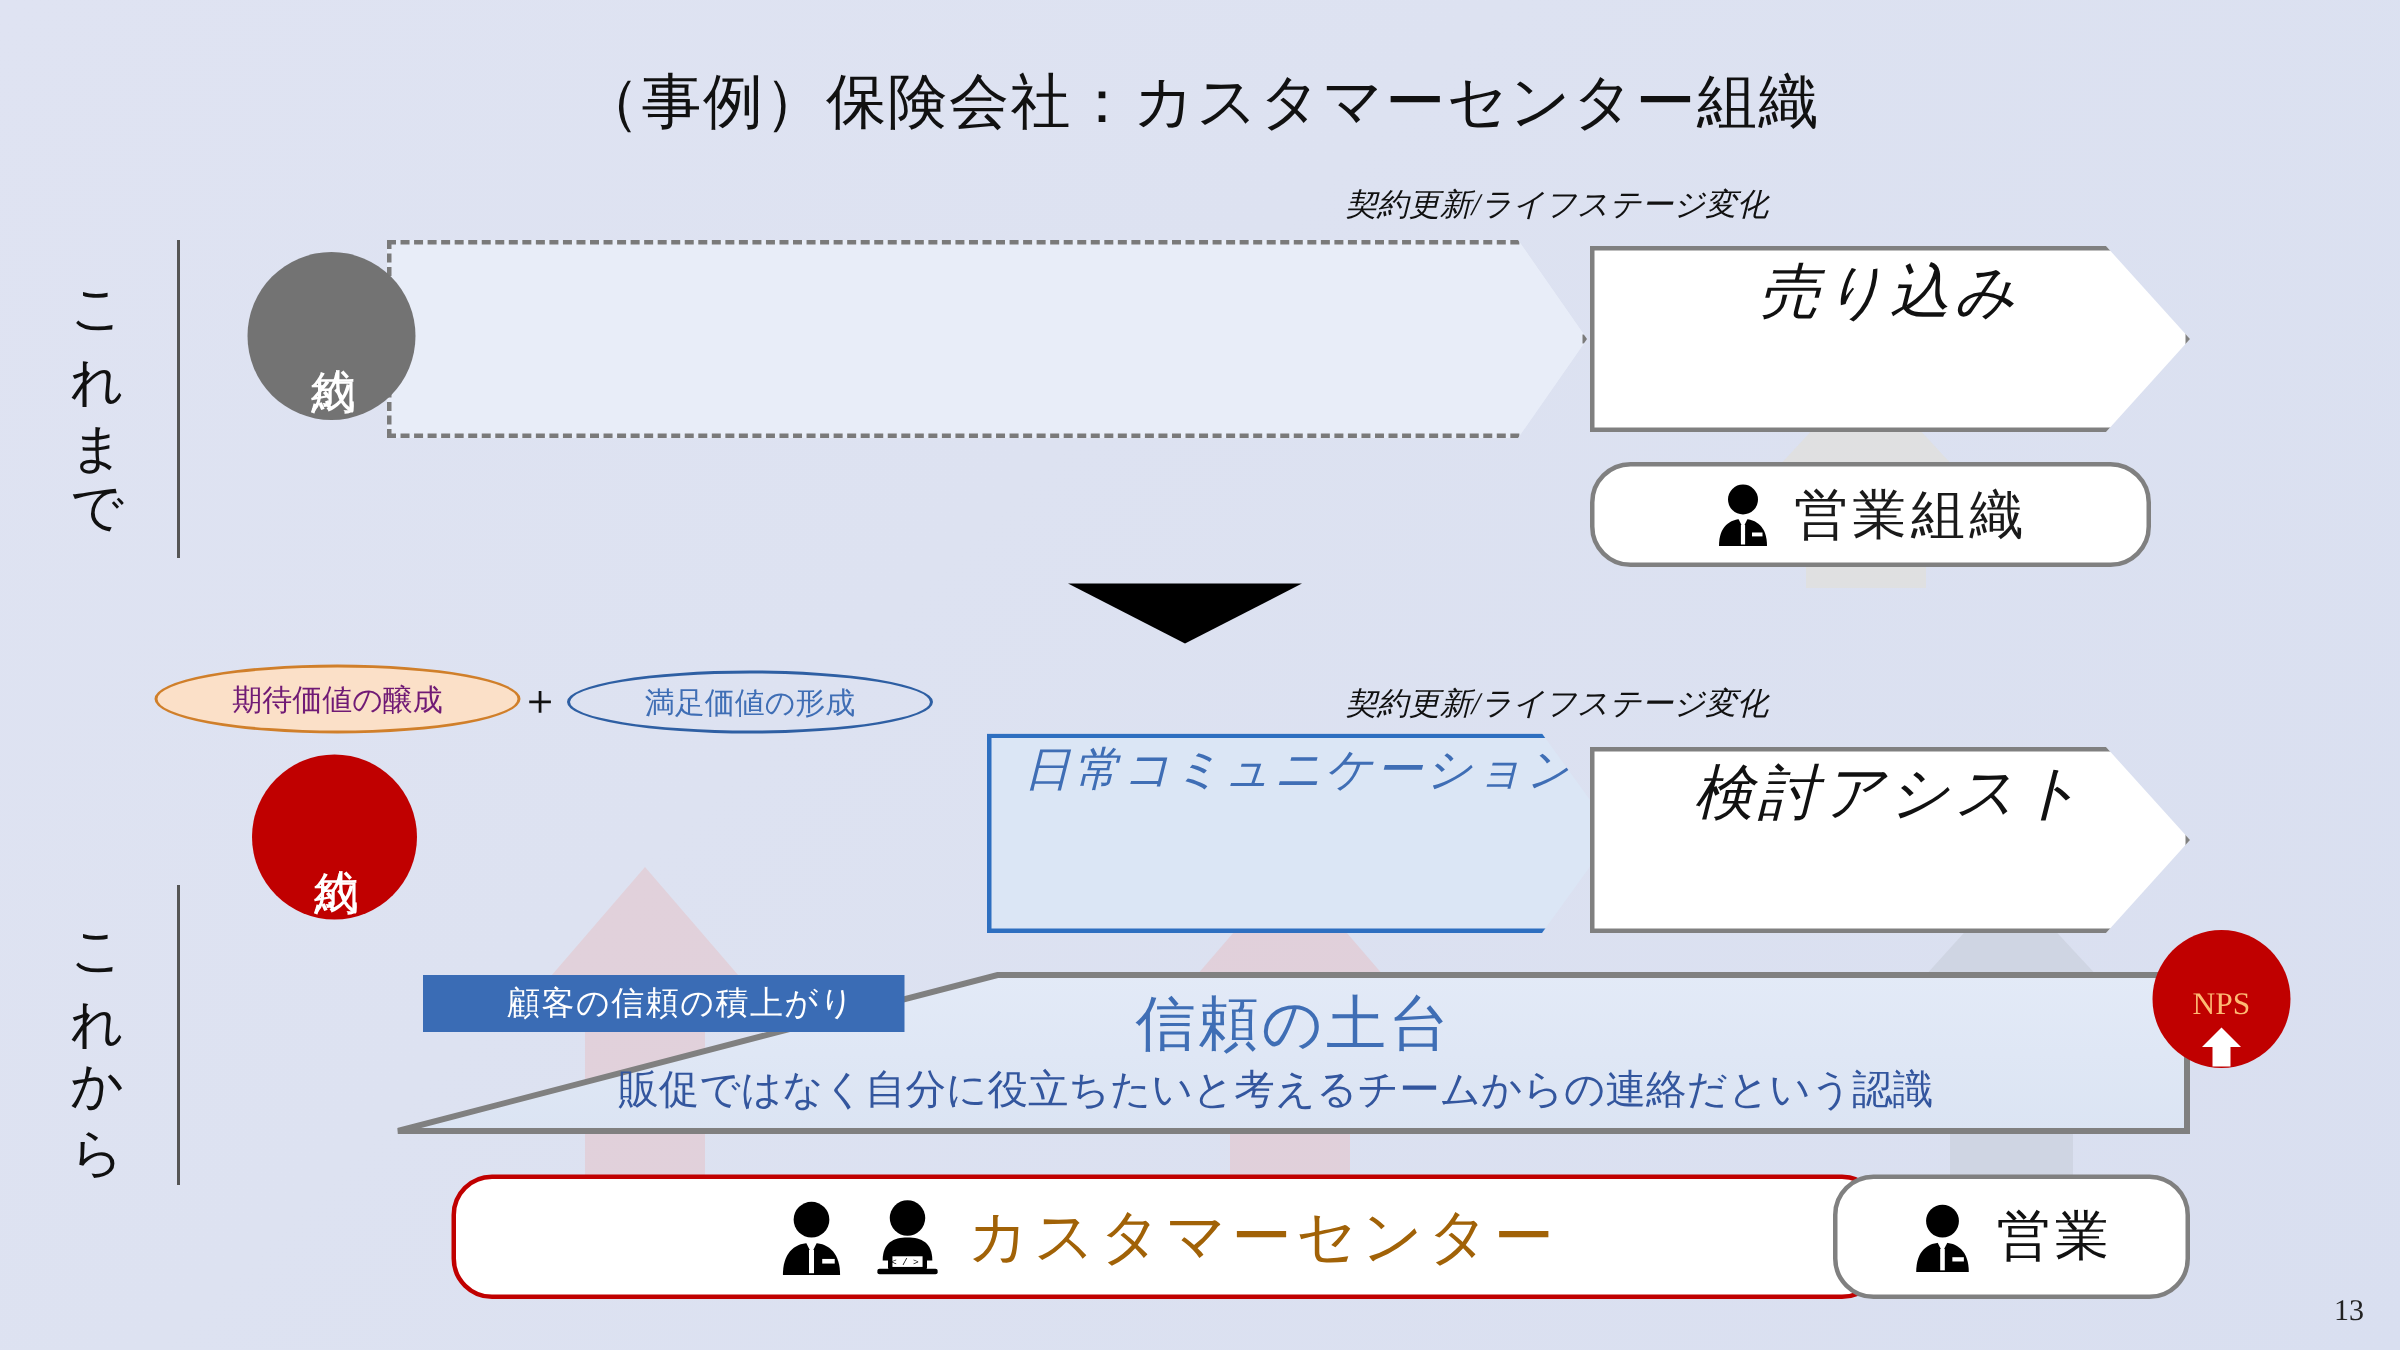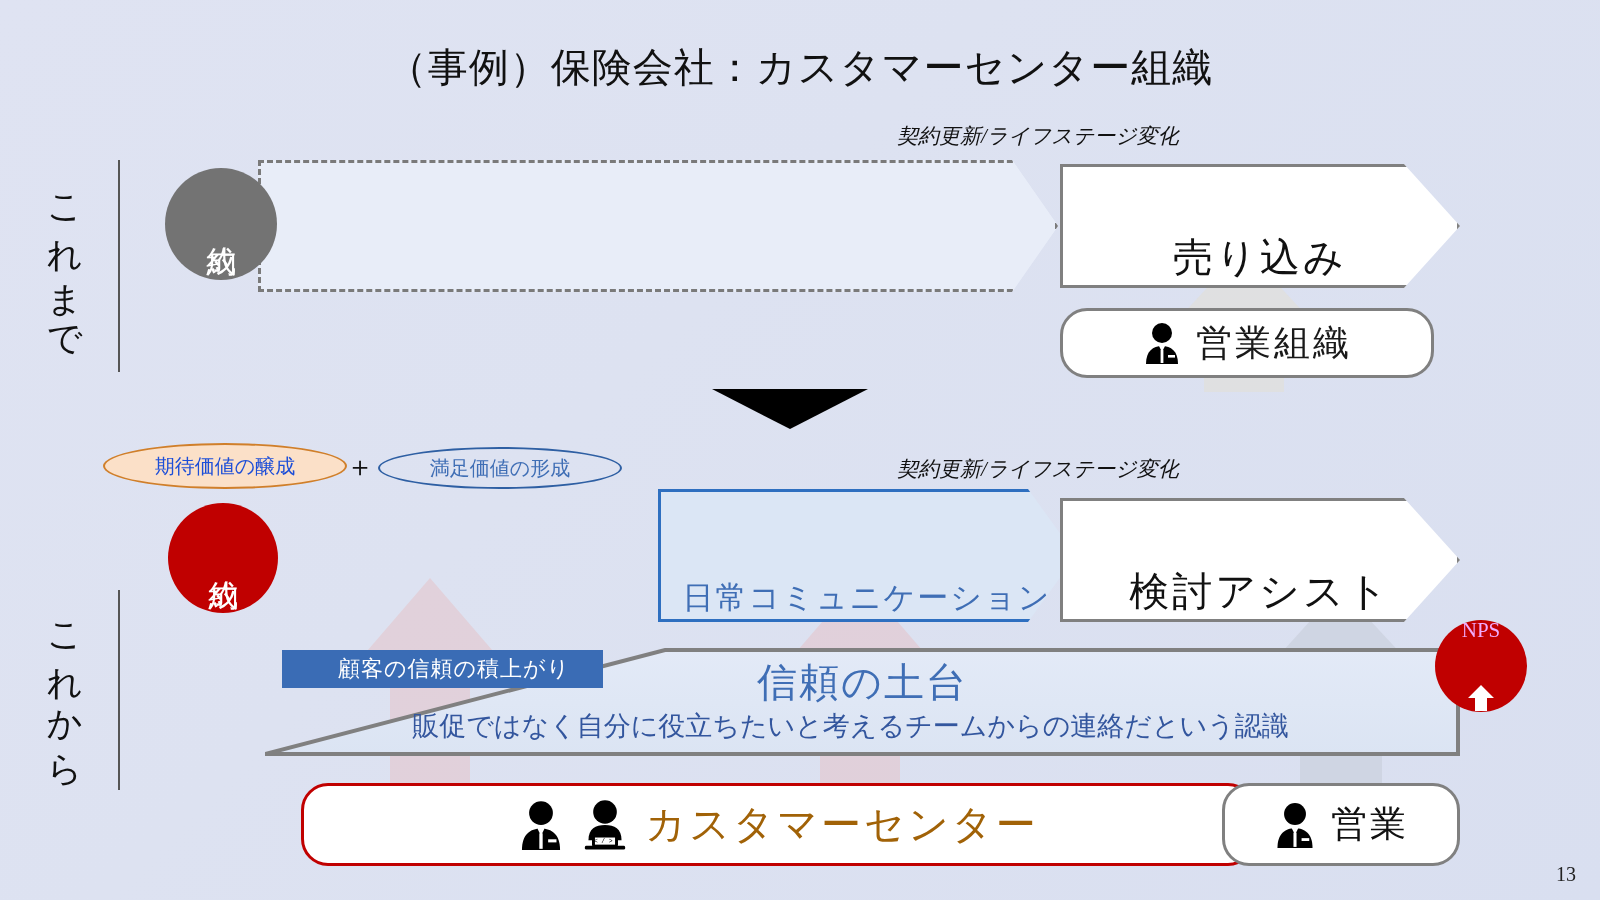--- a/index.html
+++ b/index.html
@@ -78,23 +78,24 @@
     width: 110px; height: 110px;
     background: #c00000;
     font-size: 30px;
   }
 
   
   .chev {
     position: absolute;
     box-sizing: border-box;
     display: flex;
-    align-items: flex-end;
-    justify-content: center;
-    white-space: nowrap;
+    align-items: flex-start;
+    justify-content: center;
+    white-space: nowrap;
+    font-style: italic;
   }
   .chev-inner {
     position: relative;
     z-index: 3;
   }
 
   
   #chev-past {
     left: 258px; top: 160px;
     width: 800px; height: 132px;
@@ -191,21 +192,21 @@
     align-items: center;
     justify-content: center;
     font-size: 20px;
     white-space: nowrap;
   }
   #ell-expect {
     left: 103px; top: 443px;
     width: 240px; height: 42px;
     background: #fbe0c8;
     border: 2px solid #d07f2a;
-    color: #1d4ed8;
+    color: #701a75;
   }
   #ell-satisfy {
     left: 378px; top: 447px;
     width: 240px; height: 38px;
     background: transparent;
     border: 2px solid #2e5fa3;
     color: #3f6eb5;
   }
   #plus-sign {
     position: absolute;
@@ -267,23 +268,22 @@
   
   #nps {
     position: absolute;
     left: 1435px; top: 620px;
     width: 92px; height: 92px;
     border-radius: 50%;
     background: #c00000;
     display: flex;
     flex-direction: column;
     align-items: center;
-    justify-content: space-between;
-    color: #f0abfc;
-    gap: 32px;
+    justify-content: flex-end;
+    color: #fdba74;
   }
   #nps-label {
     font-size: 21px;
     line-height: 1;
     margin-bottom: 2px;
     font-family: "Liberation Serif", serif;
   }
 
   
   .up-arrow {

